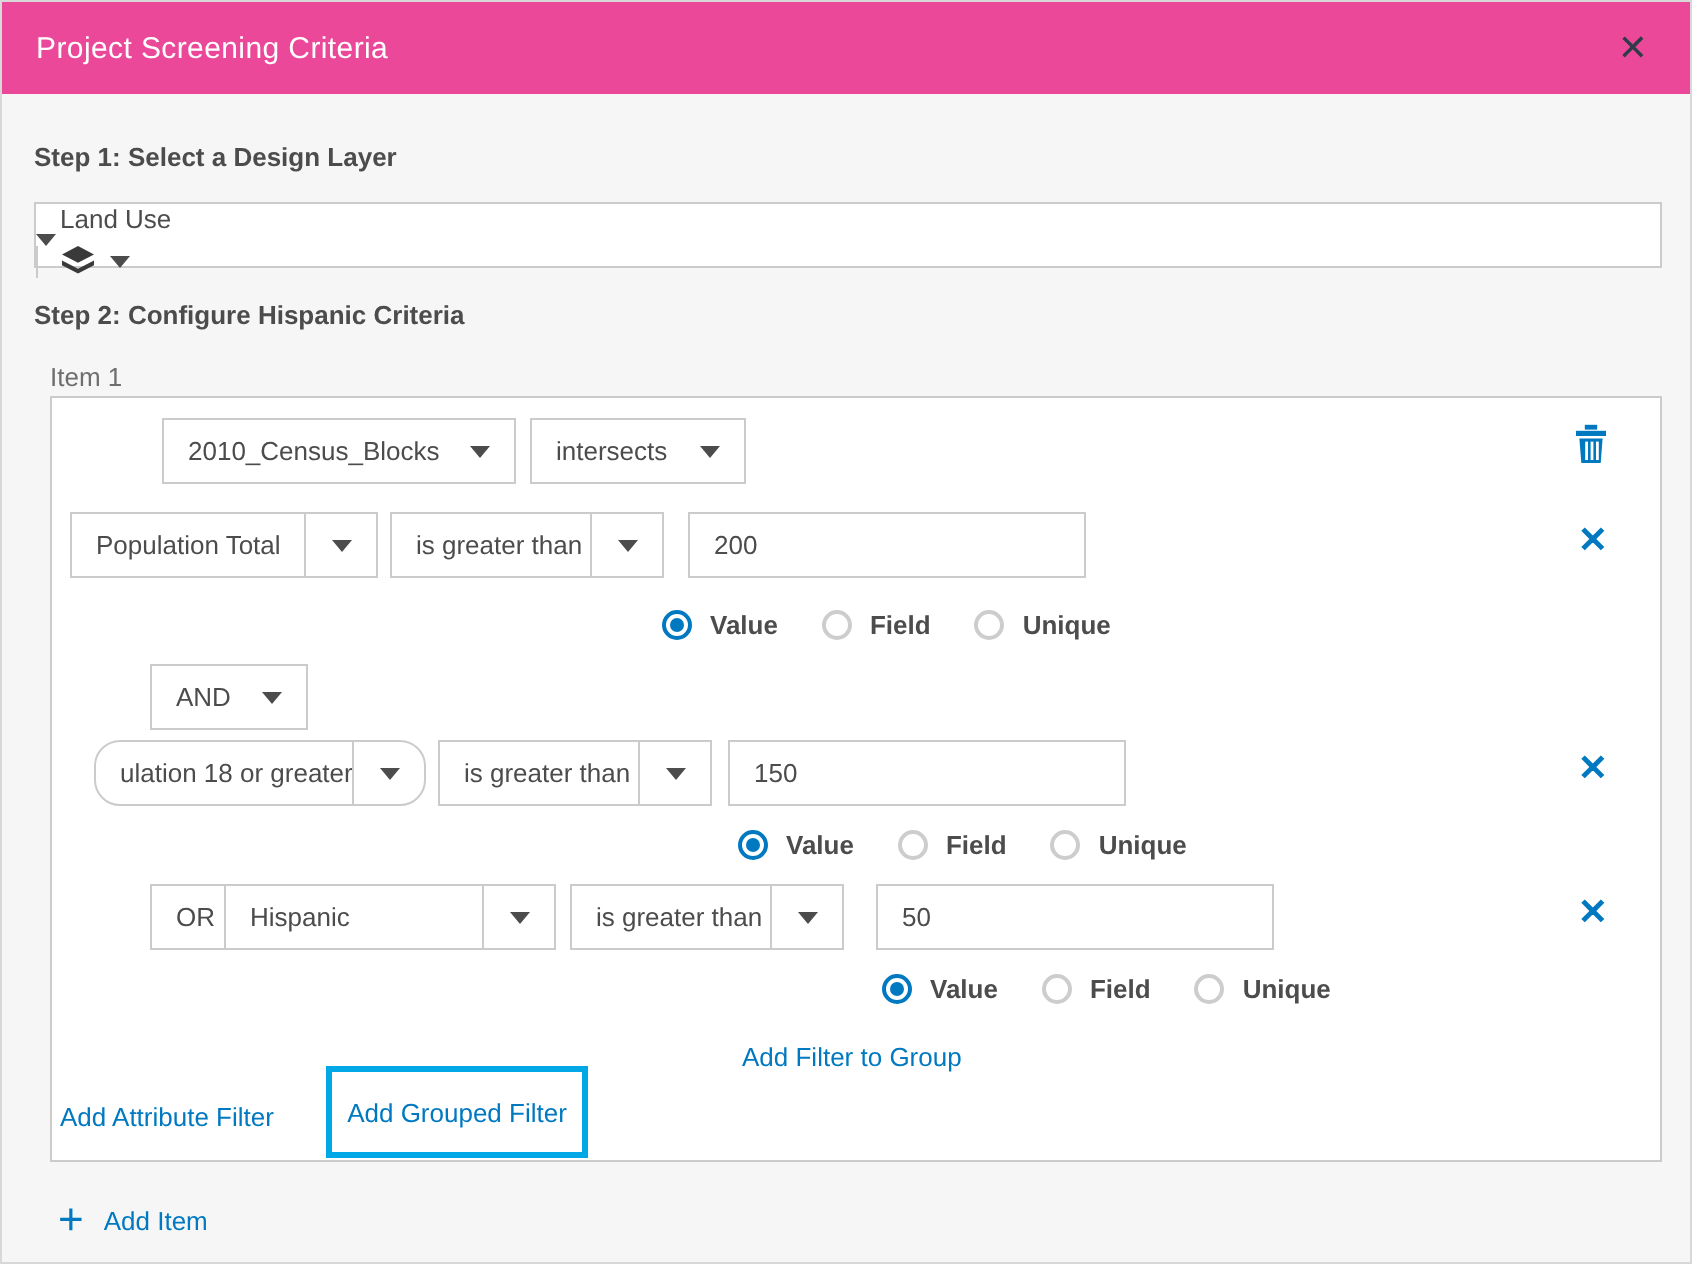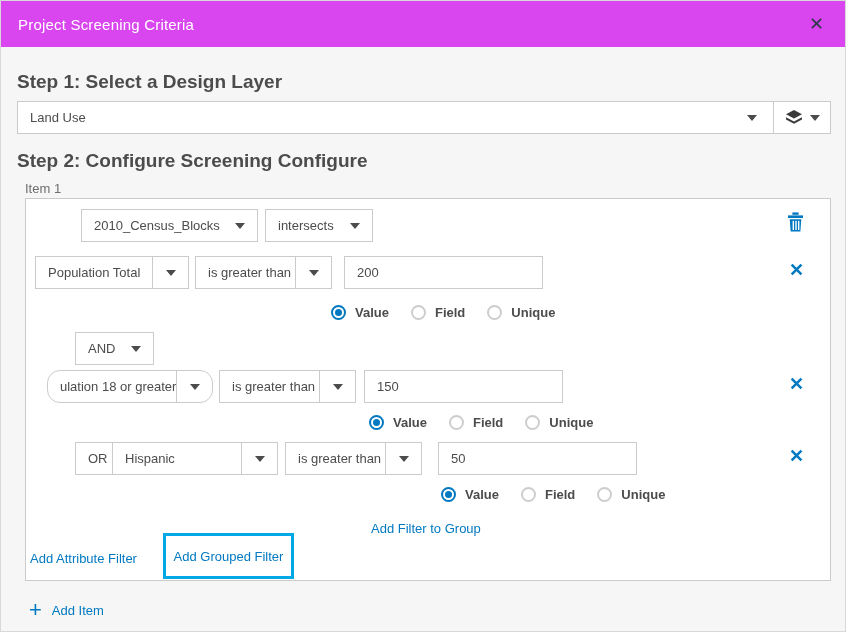--- a/index.html
+++ b/index.html
@@ -2,40 +2,40 @@
 <html><head>
 <meta charset="utf-8">
 <style>
   * { margin:0; padding:0; box-sizing:border-box; }
   body { background:#e9e9e9; font-family:"Liberation Sans", sans-serif; }
   .dialog {
     position:relative; width:846px; height:632px; background:#f6f6f6;
     border:1px solid #d8d8d8; font-size:13px; color:#4c4c4c; overflow:hidden;
   }
   
-  .header { position:absolute; top:0; left:0; right:0; height:46px; background:#d946ef;
+  .header { position:absolute; top:0; left:0; right:0; height:46px; background:#ec4899;
     display:flex; align-items:center; padding:16px 17px; }
   .header-title { flex:1; color:#fff; font-size:15px; letter-spacing:.2px; }
   .close-btn { color:#2d3c48; font-size:18px; line-height:1; cursor:pointer; padding:2px 4px; }
   
-  .step-label { position:absolute; font-weight:bold; color:#4c4c4c; font-size:19px; }
+  .step-label { position:absolute; font-weight:bold; color:#4c4c4c; font-size:13px; }
   .muted-label { position:absolute; color:#6e6e6e; font-size:13px; }
   
   .box { background:#fff; border:1px solid #cbcbcb; height:33px; }
   .sselect { position:absolute; display:flex; align-items:center; justify-content:space-between;
     padding:0 12px; gap:12px; cursor:pointer;margin-left:40px; }
   .cselect { position:absolute; display:flex; cursor:pointer; }
   .cs-text { flex:1; display:flex; align-items:center; padding-left:12px; white-space:nowrap; overflow:hidden; }
   .cs-caret-cell { width:36px; border-left:1px solid #cbcbcb; display:flex; align-items:center; justify-content:center; }
   .caret { width:0; height:0; border-left:5px solid transparent; border-right:5px solid transparent;
     border-top:6px solid #4c4c4c; }
   .tinput { position:absolute; height:33px; background:#fff; border:1px solid #cbcbcb;
     padding:0 12px; font-family:"Liberation Sans", sans-serif; font-size:13px; color:#4c4c4c; }
   
-  .layer-select { position:absolute; left:16px; top:100px; width:814px; display:flex; align-items:center; cursor:pointer; }
+  .layer-select { position:absolute; left:16px; top:100px; width:814px; display:flex; align-items:flex-start; cursor:pointer;flex-direction:column; }
   .layer-select .ls-text { flex:1; padding-left:12px; }
   .layer-select .ls-caret { margin-right:16px; }
   .layers-btn { width:57px; height:31px; border-left:1px solid #cbcbcb; display:flex;
     align-items:center; justify-content:center; gap:7px; cursor:pointer; }
   
   .panel { position:absolute; left:24px; top:197px; width:806px; height:383px;
     background:#fff; border:1px solid #cbcbcb; }
   
   .icon-btn { position:absolute; cursor:pointer; background:none; border:none; }
   .x-btn { color:#0079c1; font-size:18px; line-height:1; font-weight:bold; }
@@ -72,21 +72,21 @@
     <span class="caret ls-caret"></span>
     <span class="layers-btn">
       <svg width="18" height="16" viewBox="0 0 18 16">
         <path d="M9 0 L17 4.2 9 8.4 1 4.2 Z" fill="#3a3a3a"></path>
         <path d="M1 7.2 L9 11.4 17 7.2 17 9.6 9 13.8 1 9.6 Z" fill="#3a3a3a"></path>
       </svg>
       <span class="caret"></span>
     </span>
   </div>
 
-  <div class="step-label" style="left:16px; top:149px;">Step 2: Configure Screening Configure</div>
+  <div class="step-label" style="left:16px; top:149px;">Step 2: Configure Hispanic Criteria</div>
   <div class="muted-label" style="left:24px; top:180px;">Item 1</div>
 
   <div class="panel">
 
     <div class="sselect box" style="left:15px; top:10px; width:177px;">
       <span>2010_Census_Blocks</span>
       <span class="caret"></span>
     </div>
     <div class="sselect box" style="left:199px; top:10px; width:108px;">
       <span>intersects</span>

